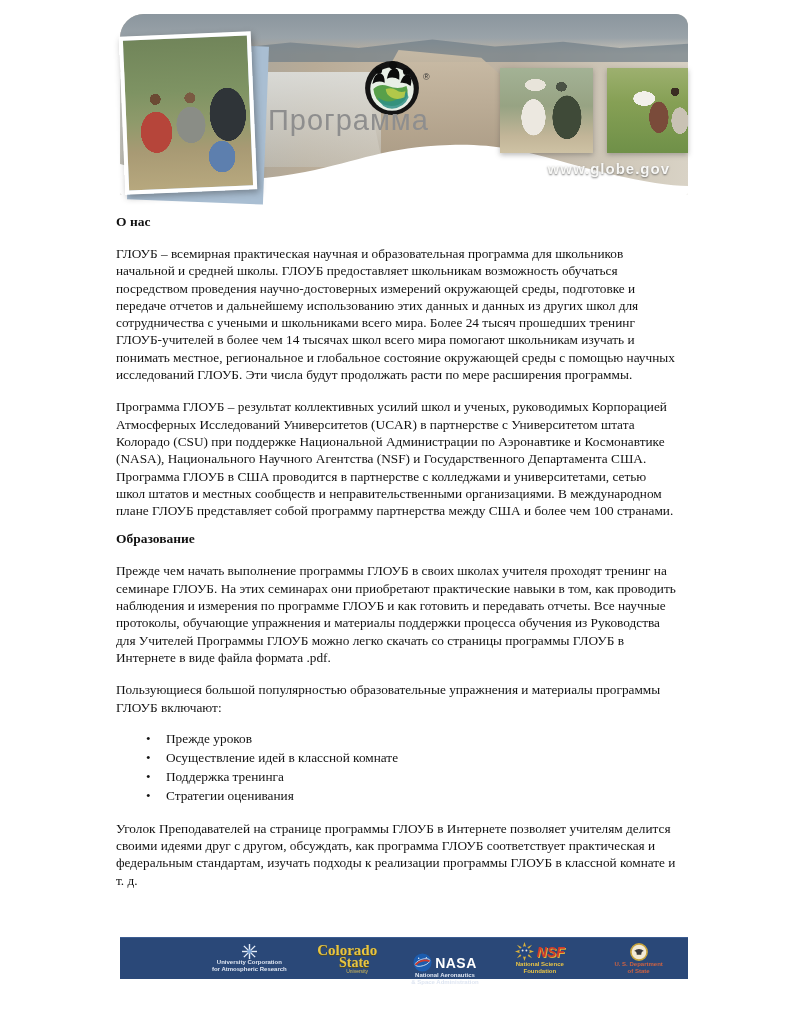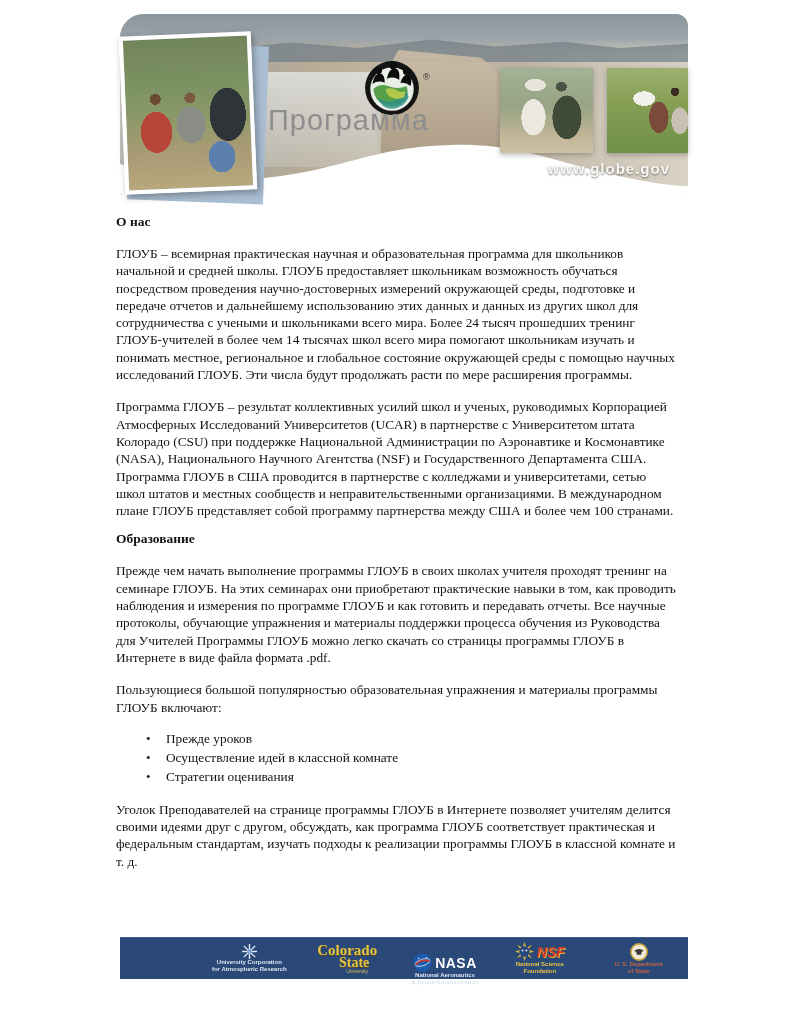--- a/index.html
+++ b/index.html
@@ -158,25 +158,26 @@
     <div class="website">www.globe.gov</div>
   </div>
 
   <div class="content">
     <h2>О нас</h2>
     <p>ГЛОУБ – всемирная практическая научная и образовательная программа для школьников начальной и средней школы. ГЛОУБ предоставляет школьникам возможность обучаться посредством проведения научно-достоверных измерений окружающей среды, подготовке и передаче отчетов и дальнейшему использованию этих данных и данных из других школ для сотрудничества с учеными и школьниками всего мира. Более 24 тысяч прошедших тренинг ГЛОУБ-учителей в более чем 14 тысячах школ всего мира помогают школьникам изучать и понимать местное, региональное и глобальное состояние окружающей среды с помощью научных исследований ГЛОУБ. Эти числа будут продолжать расти по мере расширения программы.</p>
     <p>Программа ГЛОУБ – результат коллективных усилий школ и ученых, руководимых Корпорацией Атмосферных Исследований Университетов (UCAR) в партнерстве с Университетом штата Колорадо (CSU) при поддержке Национальной Администрации по Аэронавтике и Космонавтике (NASA), Национального Научного Агентства (NSF) и Государственного Департамента США. Программа ГЛОУБ в США проводится в партнерстве с колледжами и университетами, сетью школ штатов и местных сообществ и неправительственными организациями. В международном плане ГЛОУБ представляет собой программу партнерства между США и более чем 100 странами.</p>
 
     <h2>Образование</h2>
     <p>Прежде чем начать выполнение программы ГЛОУБ в своих школах учителя проходят тренинг на семинаре ГЛОУБ. На этих семинарах они приобретают практические навыки в том, как проводить наблюдения и измерения по программе ГЛОУБ и как готовить и передавать отчеты. Все научные протоколы, обучающие упражнения и материалы поддержки процесса обучения из Руководства для Учителей Программы ГЛОУБ можно легко скачать со страницы программы ГЛОУБ в Интернете в виде файла формата .pdf.</p>
-    <p>Пользующиеся большой популярностью образовательная упражнения и материалы программы ГЛОУБ включают:</p>
+    <p>Пользующиеся большой популярностью образовательные упражнения и материалы программы ГЛОУБ включают:</p>
 
     <ul>
       <li>Прежде уроков</li>
       <li>Осуществление идей в классной комнате</li>
+      <li>Поддержка тренинга</li>
       <li>Стратегии оценивания</li>
     </ul>
 
     <p>Уголок Преподавателей на странице программы ГЛОУБ в Интернете позволяет учителям делится своими идеями друг с другом, обсуждать, как программа ГЛОУБ соответствует практическая и федеральным стандартам, изучать подходы к реализации программы ГЛОУБ в классной комнате и т. д.</p>
   </div>
 
   <div class="footer">
 
     <div class="flogo lg-ucar">
       <svg width="15" height="15" viewBox="0 0 16 16">

